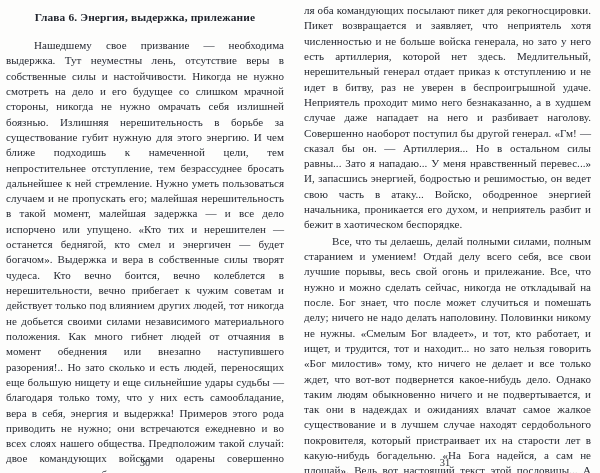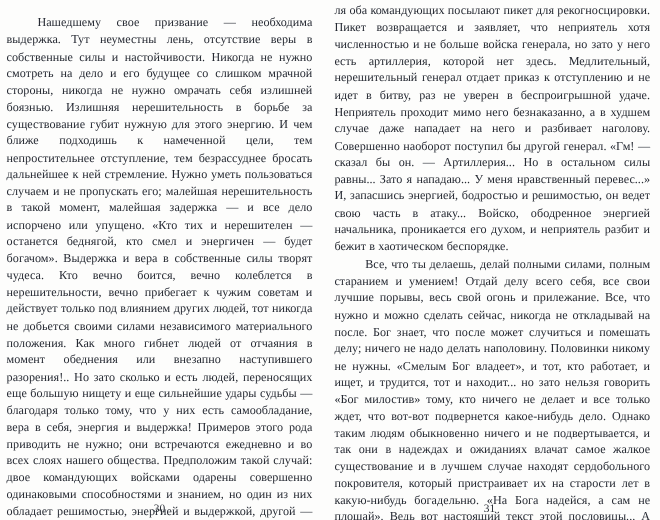--- a/index.html
+++ b/index.html
@@ -87,20 +87,21 @@
   .page-col.left .folio { padding-right: 6px; }
   .page-col.right .folio { padding-right: 2px; }
 </style>
 </head>
 <body>
 
 <div id="page">
   <div class="spread">
 
     <div class="page-col left">
+      <h1 class="chapter-heading">Глава 6. Энергия, выдержка, прилежание</h1>
 
       <div class="column-body">
         <p>Нашедшему свое призвание — необходима выдержка. Тут неуместны лень, отсутствие веры в собственные силы и настойчивости. Никогда не нужно смотреть на дело и его будущее со слишком мрачной стороны, никогда не нужно омрачать себя излишней боязнью. Излишняя нерешительность в борьбе за существование губит нужную для этого энергию. И чем ближе подходишь к намеченной цели, тем непростительнее отступление, тем безрассуднее бросать дальнейшее к ней стремление. Нужно уметь пользоваться случаем и не пропускать его; малейшая нерешительность в такой момент, малейшая задержка — и все дело испорчено или упущено. «Кто тих и нерешителен — останется беднягой, кто смел и энергичен — будет богачом». Выдержка и вера в собственные силы творят чудеса. Кто вечно боится, вечно колеблется в нерешительности, вечно прибегает к чужим советам и действует только под влиянием других людей, тот никогда не добьется своими силами независимого материального положения. Как много гибнет людей от отчаяния в момент обеднения или внезапно наступившего разорения!.. Но зато сколько и есть людей, переносящих еще большую нищету и еще сильнейшие удары судьбы — благодаря только тому, что у них есть самообладание, вера в себя, энергия и выдержка! Примеров этого рода приводить не нужно; они встречаются ежедневно и во всех слоях нашего общества. Предположим такой случай: двое командующих войсками одарены совершенно одинаковыми способностями и знанием, но один из них обладает решимостью, энергией и выдержкой, другой — нет. Несомненно, что успех будет за первым. При первом слухе о приближении неприяте-</p>
       </div>
 
       <div class="folio">30</div>
     </div>
 
     <div class="page-col right">
       <div class="column-body">

